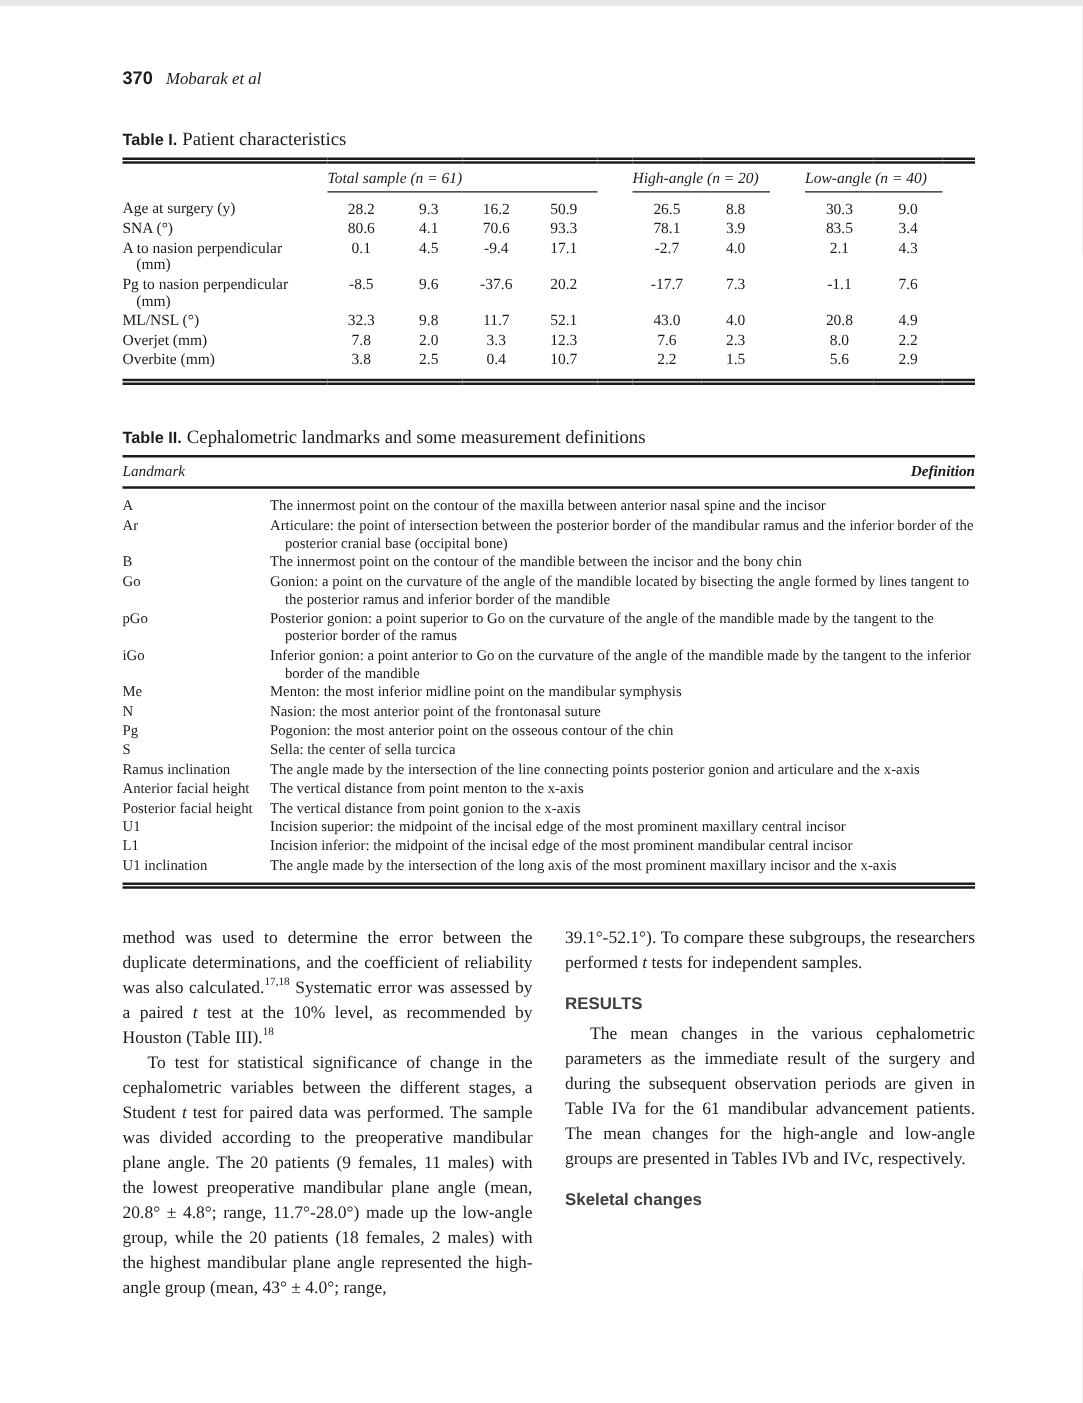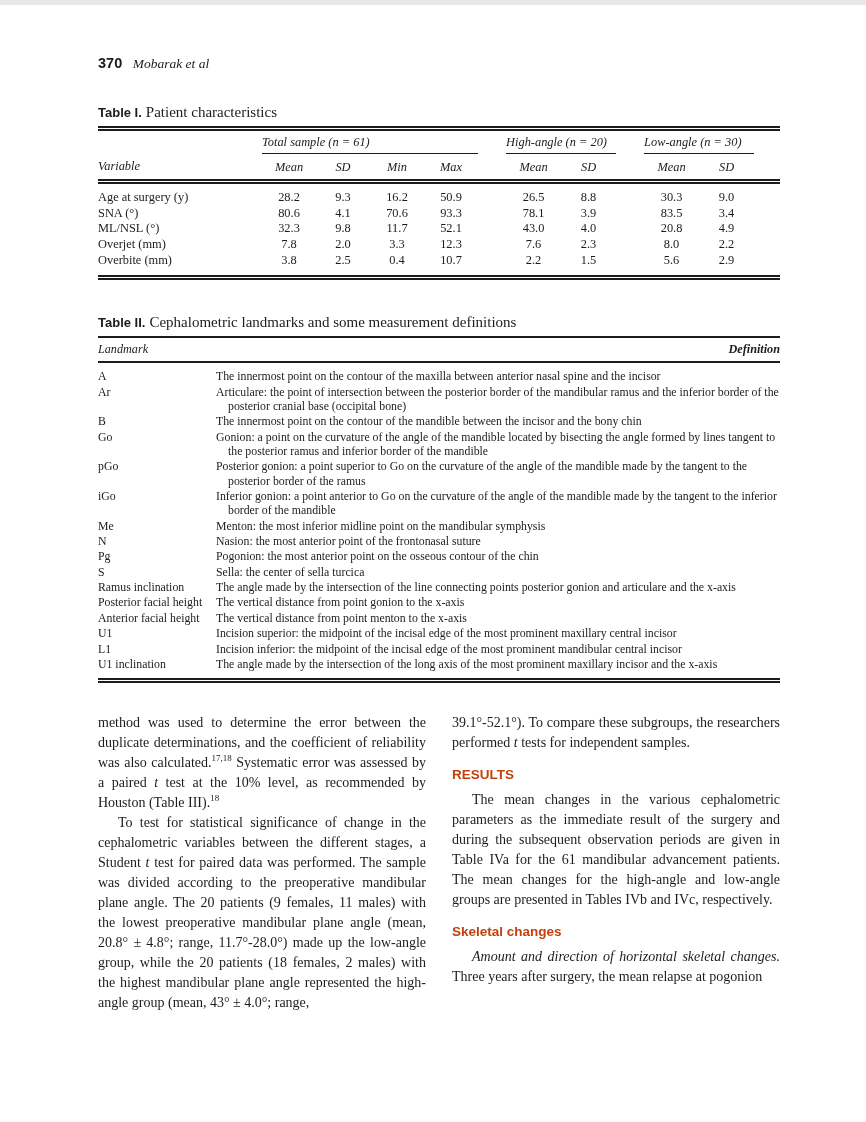--- a/index.html
+++ b/index.html
@@ -52,21 +52,21 @@
   .t2 tbody tr:first-child td { padding-top:6px; }
   .t2 tbody tr:last-child td { padding-bottom:7px; }
   .t2 td.def { padding-left:12px; text-indent:-12px; }
   
   .bodycols { display:flex; gap:26px; margin-top:30px; }
   .col { width:334px; }
   .bp { margin:0; font-size:14px; line-height:20px; text-align:justify; }
   .bp.ind { text-indent:20px; }
   .bp sup { font-size:9px; line-height:0; vertical-align:super; }
   .subhead { font-family:"Liberation Sans",sans-serif; font-weight:bold; font-size:13.5px;
-             margin:14px 0 8px 0; color:#c2410c; }
+             margin:14px 0 8px 0; color:#404040; }
 </style>
 </head>
 <body>
 
 <div class="page">
 
   <div class="pageheader">
     <div class="ph-left">
       <span class="pnum">370</span>
       <span class="authors">Mobarak et al</span>
@@ -92,35 +92,21 @@
           <col class="c-n2">
           <col class="c-end">
       </colgroup>
       <thead>
         <tr class="grp-row">
           <th></th>
           <th class="grp" colspan="4">Total sample (n = 61)</th>
           <th></th>
           <th class="grp" colspan="2">High-angle (n = 20)</th>
           <th></th>
-          <th class="grp" colspan="2">Low-angle (n = 30)</th>
-          <th></th>
-        </tr>
-        <tr class="sub-row">
-          <th class="varh">Variable</th>
-          <th>Mean</th>
-          <th>SD</th>
-          <th>Min</th>
-          <th>Max</th>
-          <th></th>
-          <th>Mean</th>
-          <th>SD</th>
-          <th></th>
-          <th>Mean</th>
-          <th>SD</th>
+          <th class="grp" colspan="2">Low-angle (n = 40)</th>
           <th></th>
         </tr>
       </thead>
       <tbody>
           <tr>
             <td class="var">Age at surgery (y)</td>
             <td class="num">28.2</td>
             <td class="num">9.3</td>
             <td class="num">16.2</td>
             <td class="num">50.9</td>
@@ -137,20 +123,48 @@
             <td class="num">80.6</td>
             <td class="num">4.1</td>
             <td class="num">70.6</td>
             <td class="num">93.3</td>
             <td></td>
             <td class="num">78.1</td>
             <td class="num">3.9</td>
             <td></td>
             <td class="num">83.5</td>
             <td class="num">3.4</td>
+            <td></td>
+          </tr>
+          <tr>
+            <td class="var">A to nasion perpendicular<br><span class="wrapline">(mm)</span></td>
+            <td class="num">0.1</td>
+            <td class="num">4.5</td>
+            <td class="num">-9.4</td>
+            <td class="num">17.1</td>
+            <td></td>
+            <td class="num">-2.7</td>
+            <td class="num">4.0</td>
+            <td></td>
+            <td class="num">2.1</td>
+            <td class="num">4.3</td>
+            <td></td>
+          </tr>
+          <tr>
+            <td class="var">Pg to nasion perpendicular<br><span class="wrapline">(mm)</span></td>
+            <td class="num">-8.5</td>
+            <td class="num">9.6</td>
+            <td class="num">-37.6</td>
+            <td class="num">20.2</td>
+            <td></td>
+            <td class="num">-17.7</td>
+            <td class="num">7.3</td>
+            <td></td>
+            <td class="num">-1.1</td>
+            <td class="num">7.6</td>
             <td></td>
           </tr>
           <tr>
             <td class="var">ML/NSL (°)</td>
             <td class="num">32.3</td>
             <td class="num">9.8</td>
             <td class="num">11.7</td>
             <td class="num">52.1</td>
             <td></td>
             <td class="num">43.0</td>
@@ -244,26 +258,26 @@
           </tr>
           <tr>
             <td class="lm">S</td>
             <td class="def">Sella: the center of sella turcica</td>
           </tr>
           <tr>
             <td class="lm">Ramus inclination</td>
             <td class="def">The angle made by the intersection of the line connecting points posterior gonion and articulare and the x-axis</td>
           </tr>
           <tr>
+            <td class="lm">Anterior facial height</td>
+            <td class="def">The vertical distance from point menton to the x-axis</td>
+          </tr>
+          <tr>
             <td class="lm">Posterior facial height</td>
             <td class="def">The vertical distance from point gonion to the x-axis</td>
-          </tr>
-          <tr>
-            <td class="lm">Anterior facial height</td>
-            <td class="def">The vertical distance from point menton to the x-axis</td>
           </tr>
           <tr>
             <td class="lm">U1</td>
             <td class="def">Incision superior: the midpoint of the incisal edge of the most prominent maxillary central incisor</td>
           </tr>
           <tr>
             <td class="lm">L1</td>
             <td class="def">Incision inferior: the midpoint of the incisal edge of the most prominent mandibular central incisor</td>
           </tr>
           <tr>
@@ -277,17 +291,16 @@
   <div class="bodycols">
     <div class="col">
         <p class="bp"><span>method was used to determine the error between the duplicate determinations, and the coefficient of reliability was also calculated.</span><sup>17,18</sup><span> Systematic error was assessed by a paired </span><i>t</i><span> test at the 10% level, as recommended by Houston (Table III).</span><sup>18</sup></p>
         <p class="bp ind"><span>To test for statistical significance of change in the cephalometric variables between the different stages, a Student </span><i>t</i><span> test for paired data was performed. The sample was divided according to the preoperative mandibular plane angle. The 20 patients (9 females, 11 males) with the lowest preoperative mandibular plane angle (mean, 20.8° ± 4.8°; range, 11.7°-28.0°) made up the low-angle group, while the 20 patients (18 females, 2 males) with the highest mandibular plane angle represented the high-angle group (mean, 43° ± 4.0°; range,</span></p>
       </div>
     <div class="col">
         <p class="bp"><span>39.1°-52.1°). To compare these subgroups, the researchers performed </span><i>t</i><span> tests for independent samples.</span></p>
         <h3 class="subhead">RESULTS</h3>
         <p class="bp ind"><span>The mean changes in the various cephalometric parameters as the immediate result of the surgery and during the subsequent observation periods are given in Table IVa for the 61 mandibular advancement patients. The mean changes for the high-angle and low-angle groups are presented in Tables IVb and IVc, respectively.</span></p>
         <h3 class="subhead">Skeletal changes</h3>
-        <p class="bp ind"><i>Amount and direction of horizontal skeletal changes.</i><span> Three years after surgery, the mean relapse at pogonion</span></p>
       </div>
   </div>
 
 </div>
 
 </body></html>

